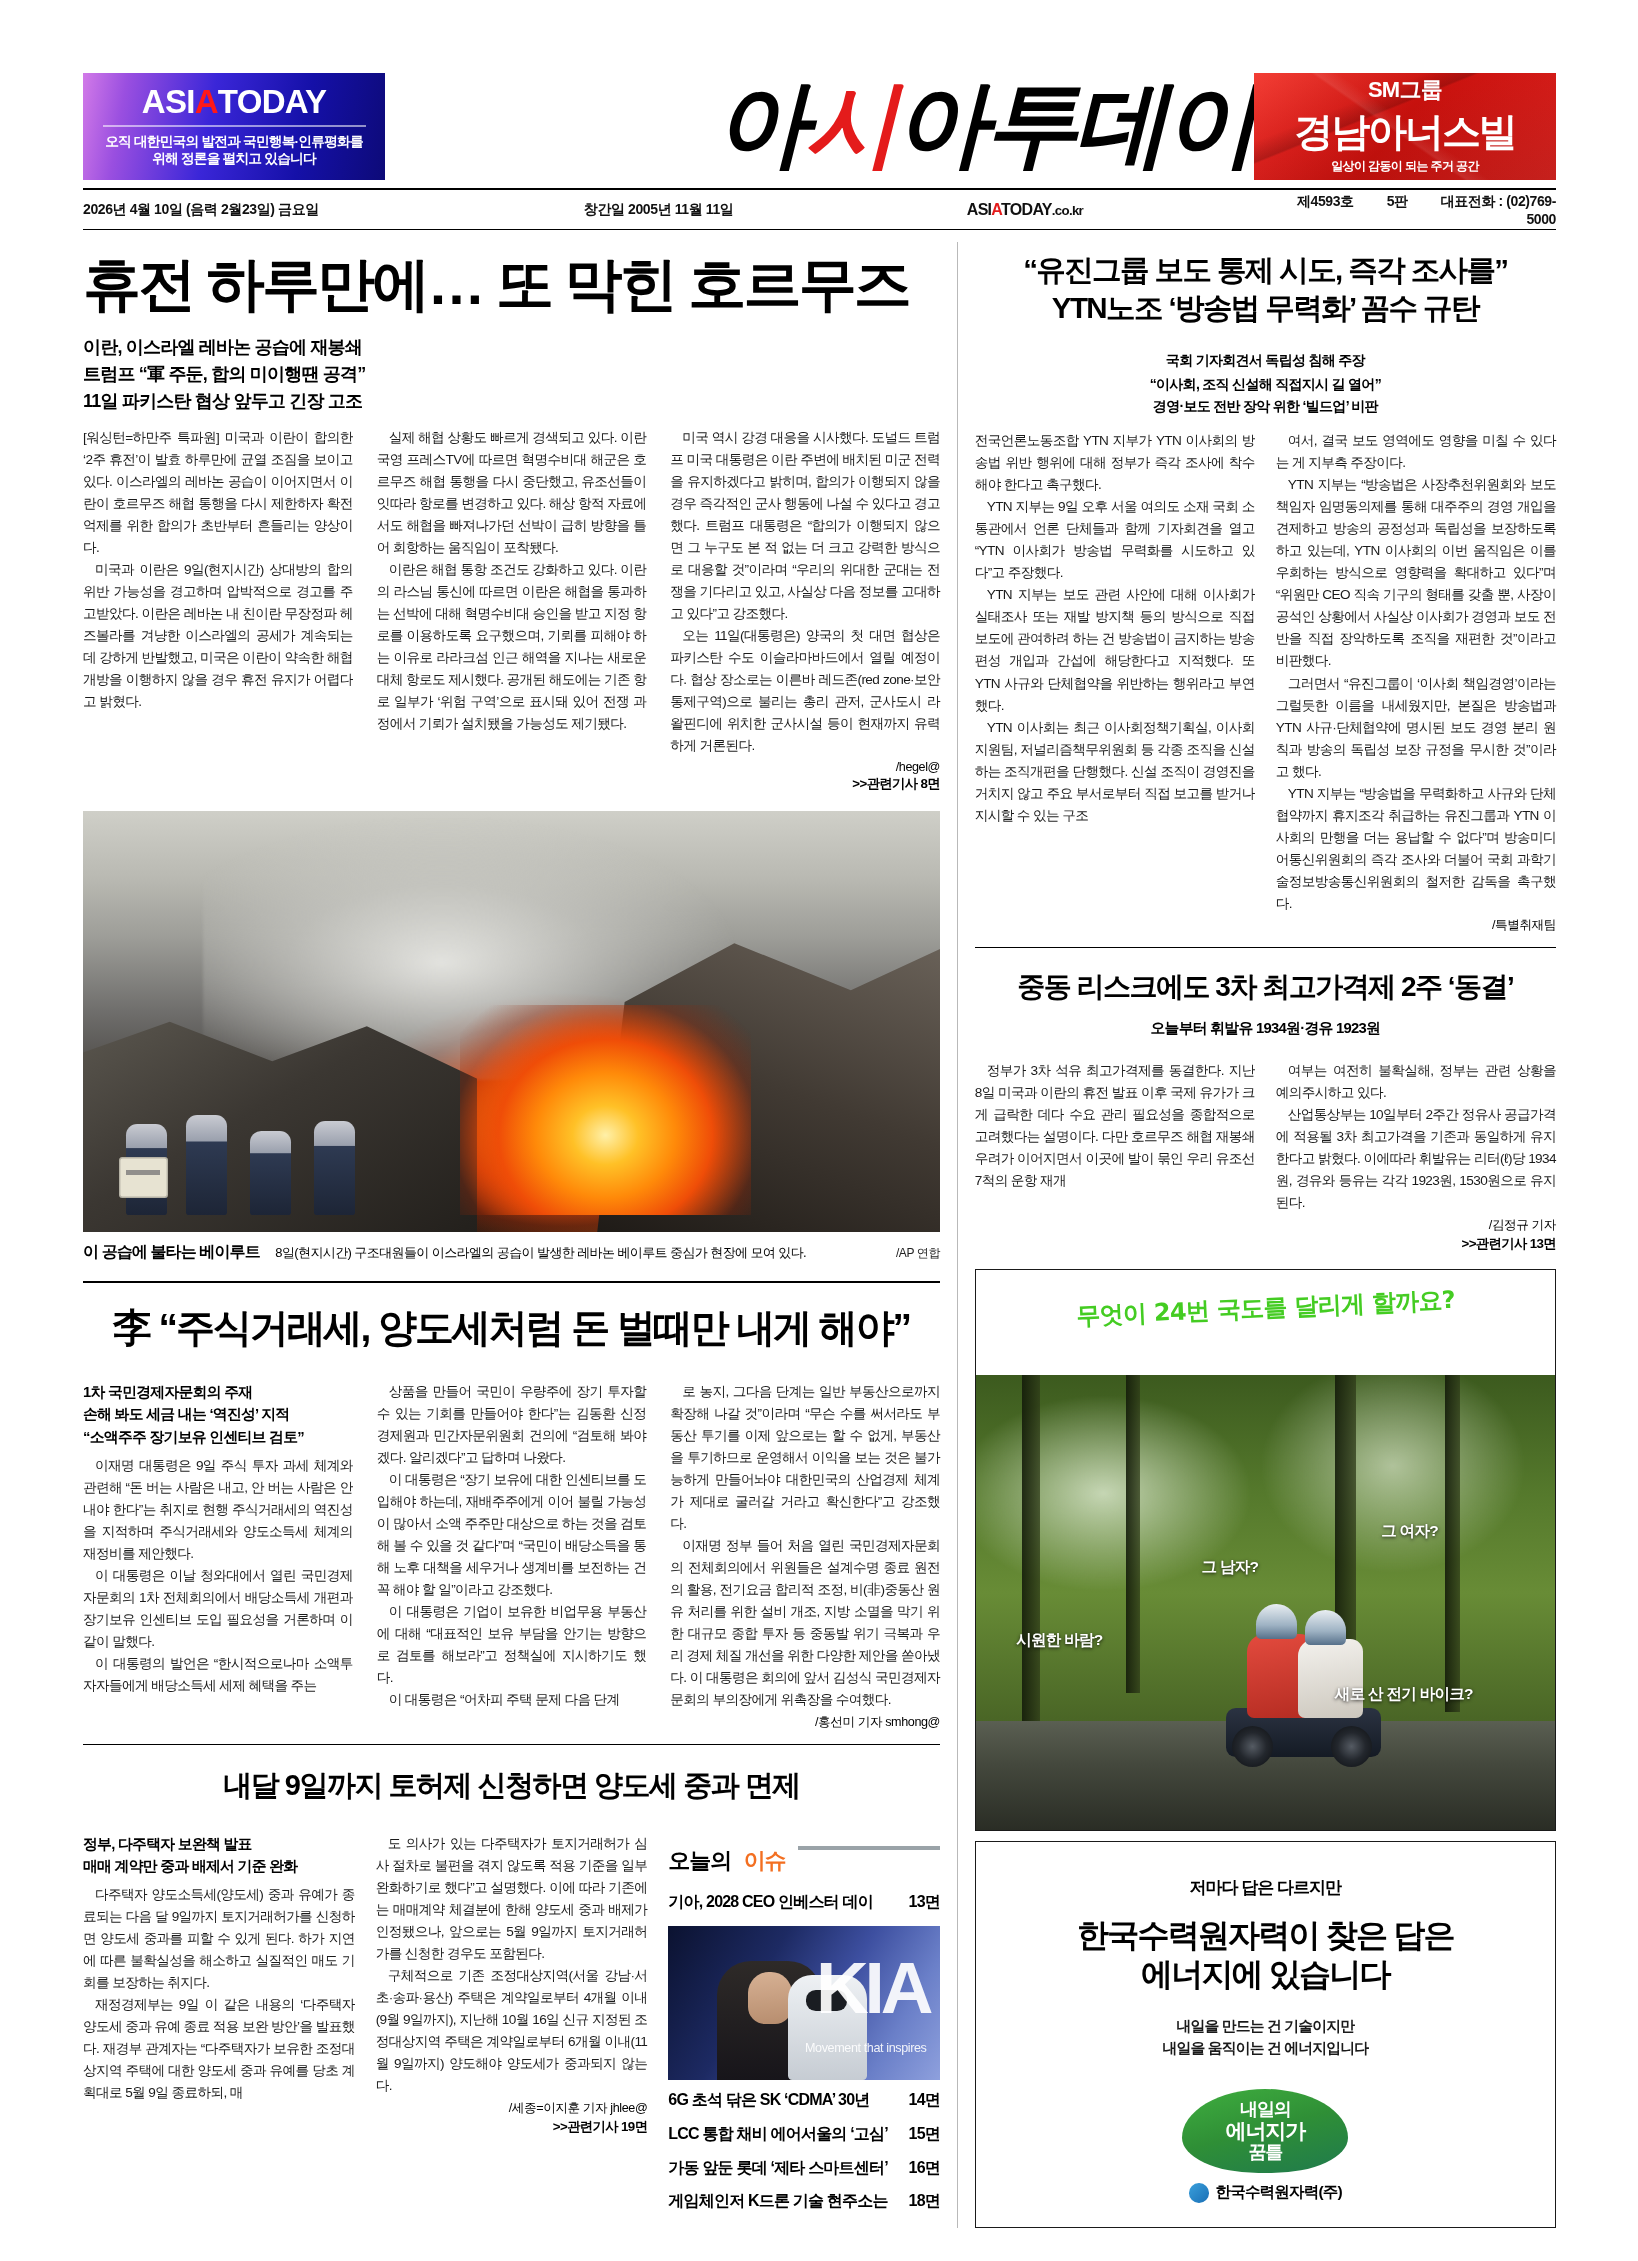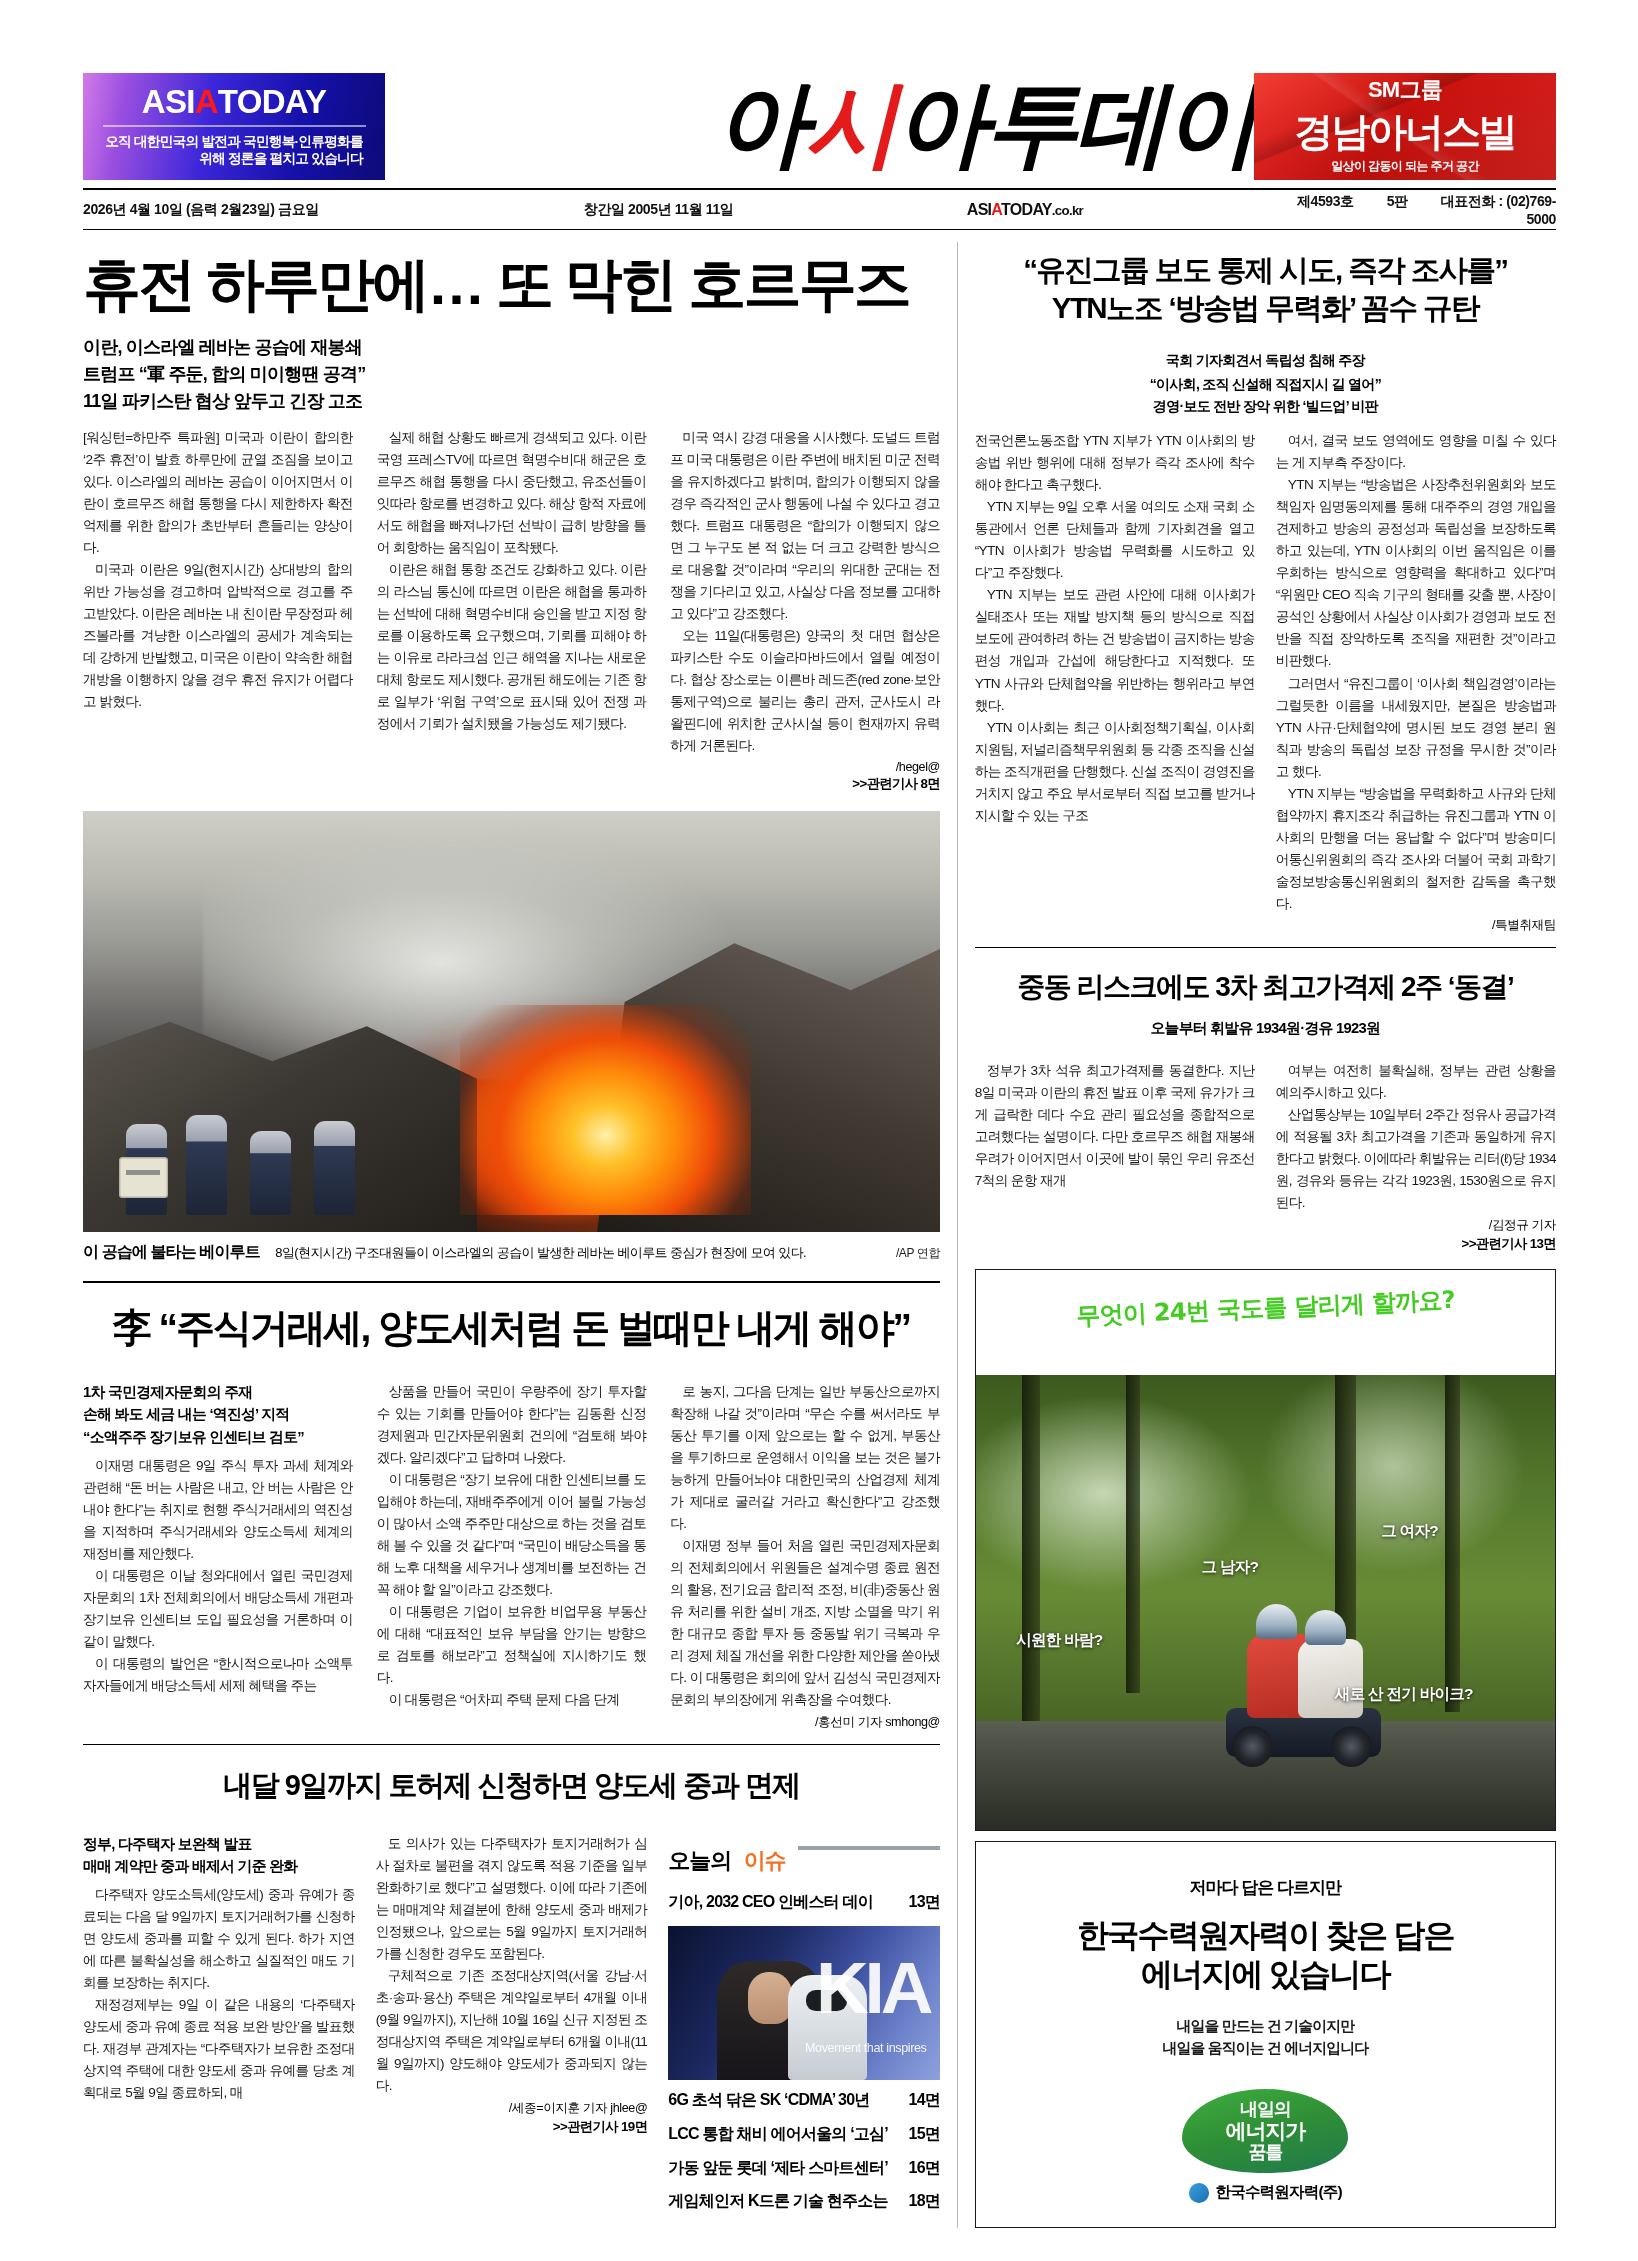--- a/index.html
+++ b/index.html
@@ -47,21 +47,21 @@
     width: 263px;
     height: 1.4px;
     background: rgba(255,255,255,.55);
     margin: 7px 0 6.3px 0;
   }
   .logo-badge .tagline {
     font-size: 13.7px;
     font-weight: 700;
     color: #fff;
     line-height: 1.28;
-    text-align: right;
+    text-align: center;
     letter-spacing: -0.8px;
     white-space: nowrap;
   }
 
   .nameplate {
     flex: 1;
     text-align: right;
     font-size: 94px;
     font-weight: 800;
     letter-spacing: -4.2px;
@@ -623,21 +623,21 @@
         </div>
         <div class="col">
 
           <div class="issue-head">
             <span class="t1">오늘의</span>
             <span class="t2">이슈</span>
             <span class="bar"></span>
           </div>
 
           <div class="issue-row">
-            <span>기아, 2032 CEO 인베스터 데이</span>
+            <span>기아, 2028 CEO 인베스터 데이</span>
             <span class="pg">13면</span>
           </div>
 
           <div class="kia-photo">
             <div class="speaker">
               <div class="face"></div>
             </div>
             <div class="robot"></div>
             <div class="kv">KIA</div>
             <div class="tagline-sm">Movement that inspires</div>

